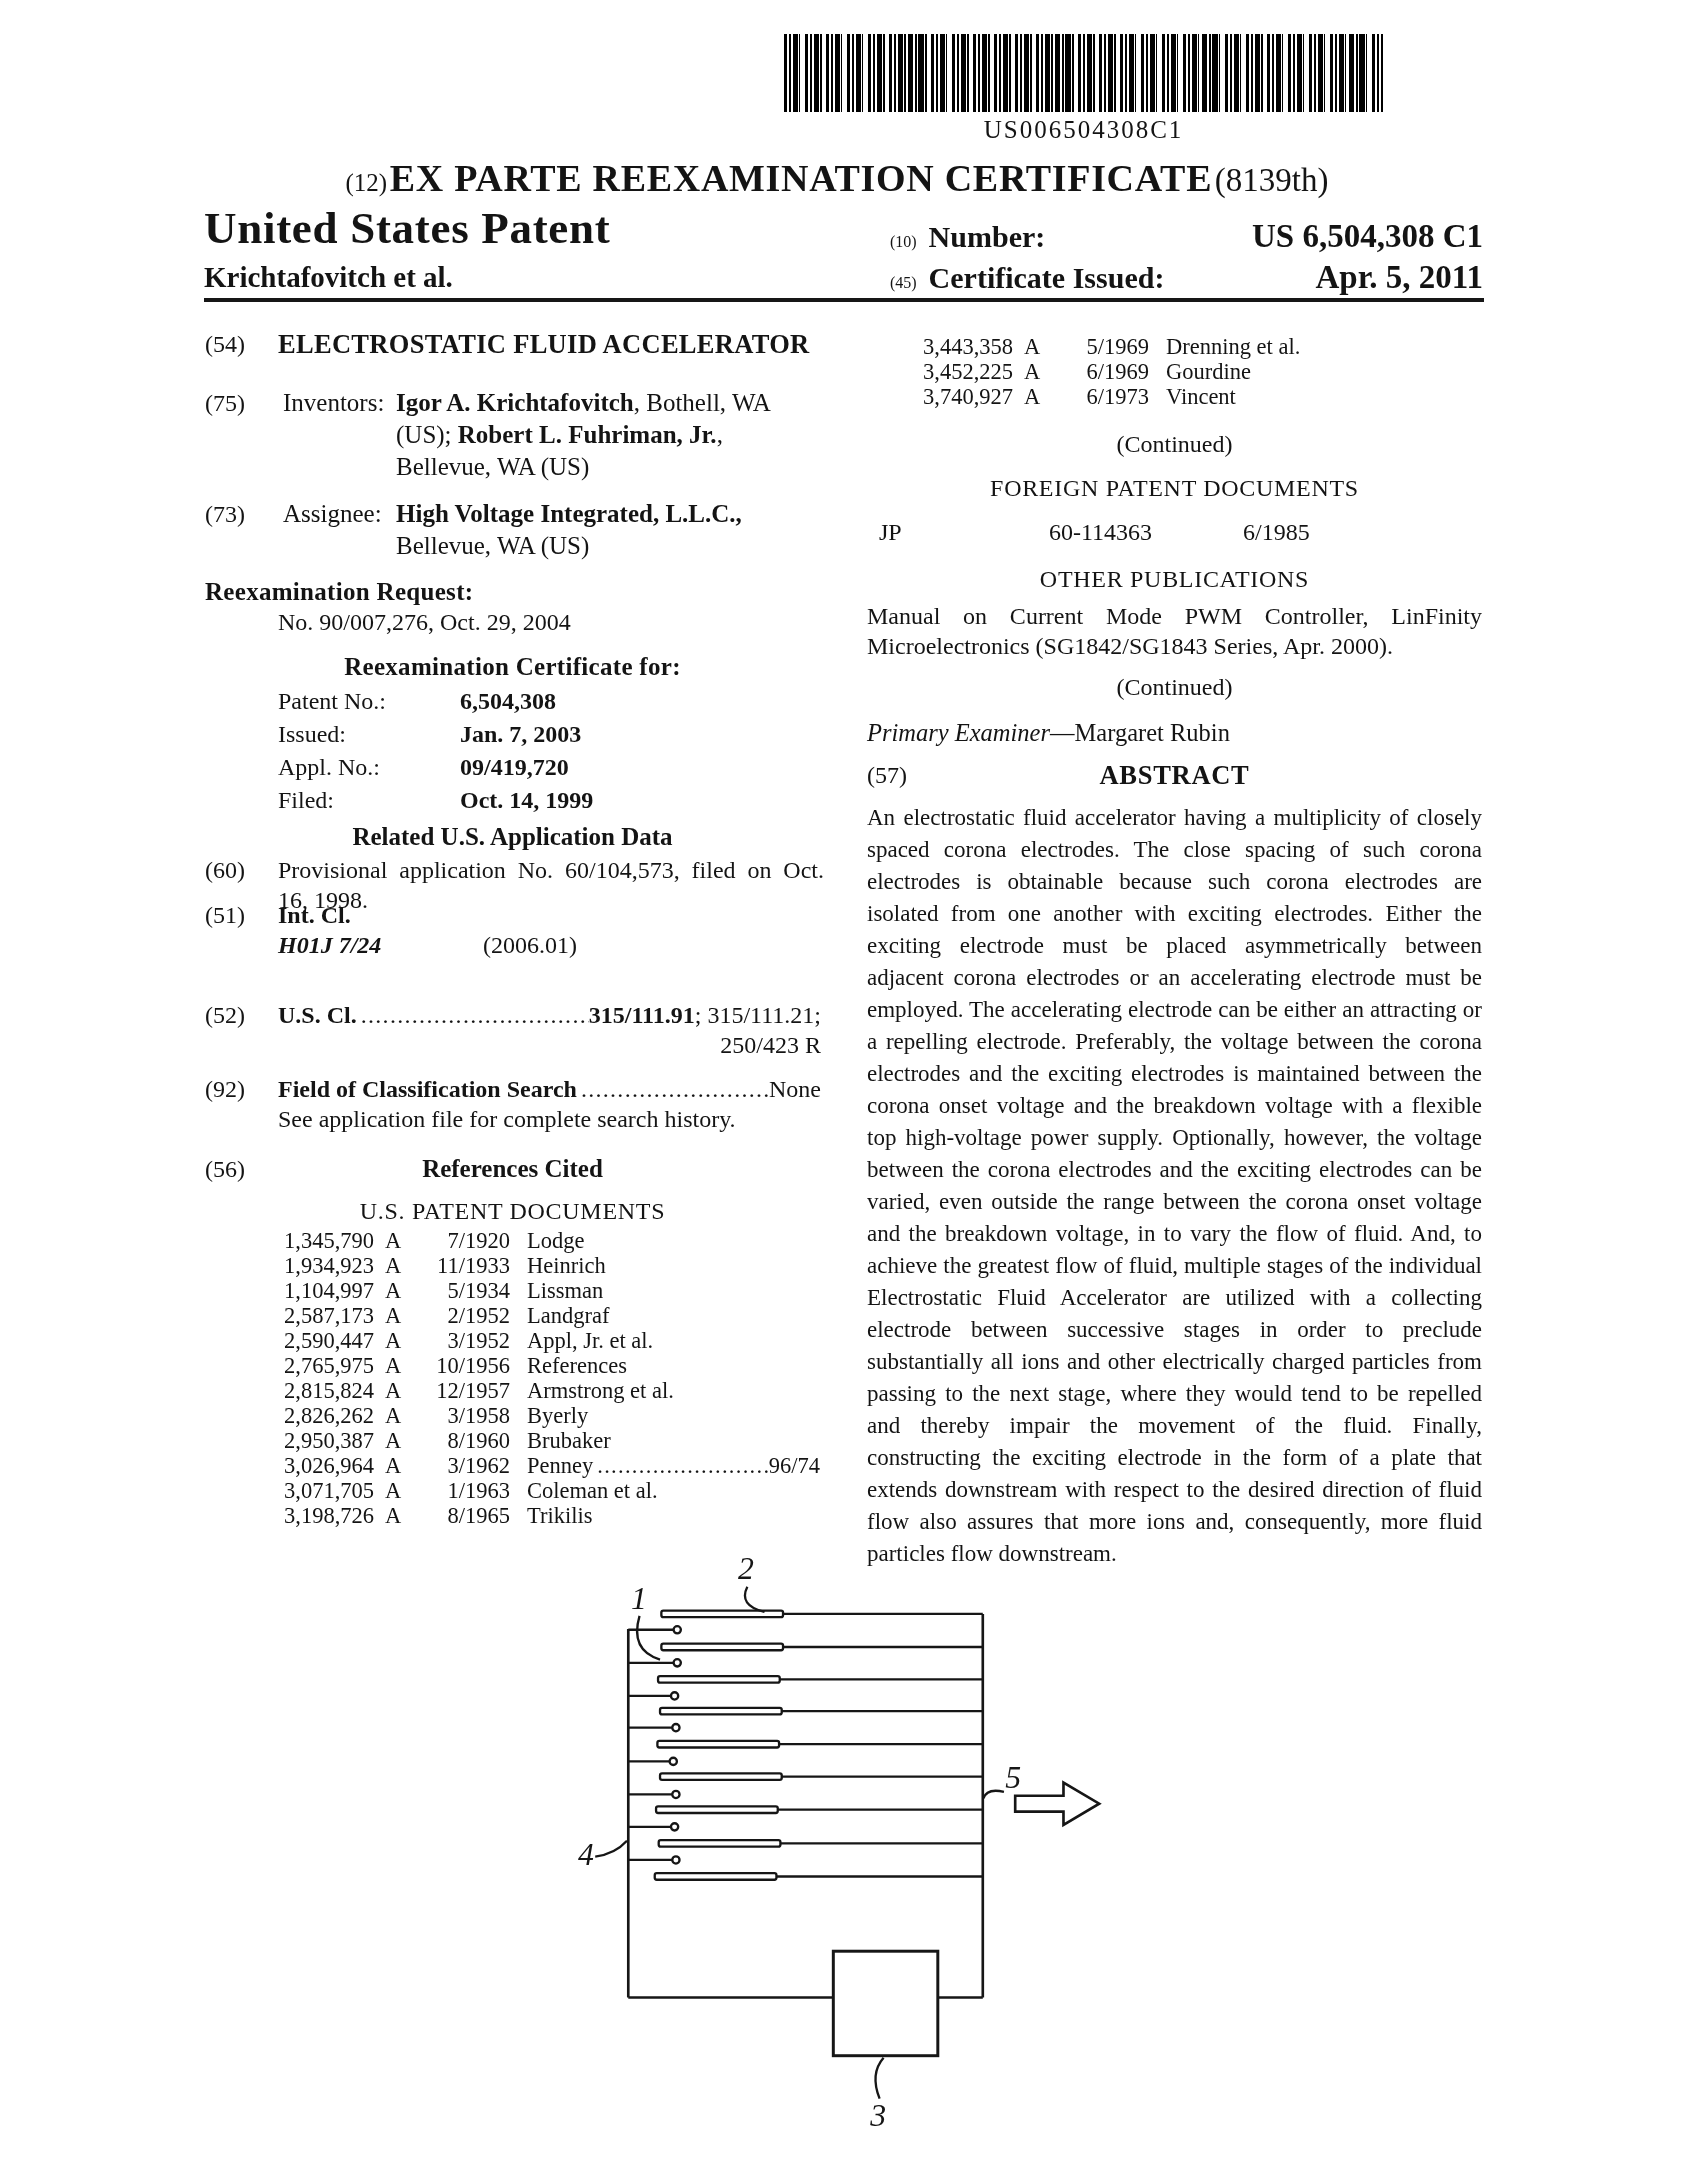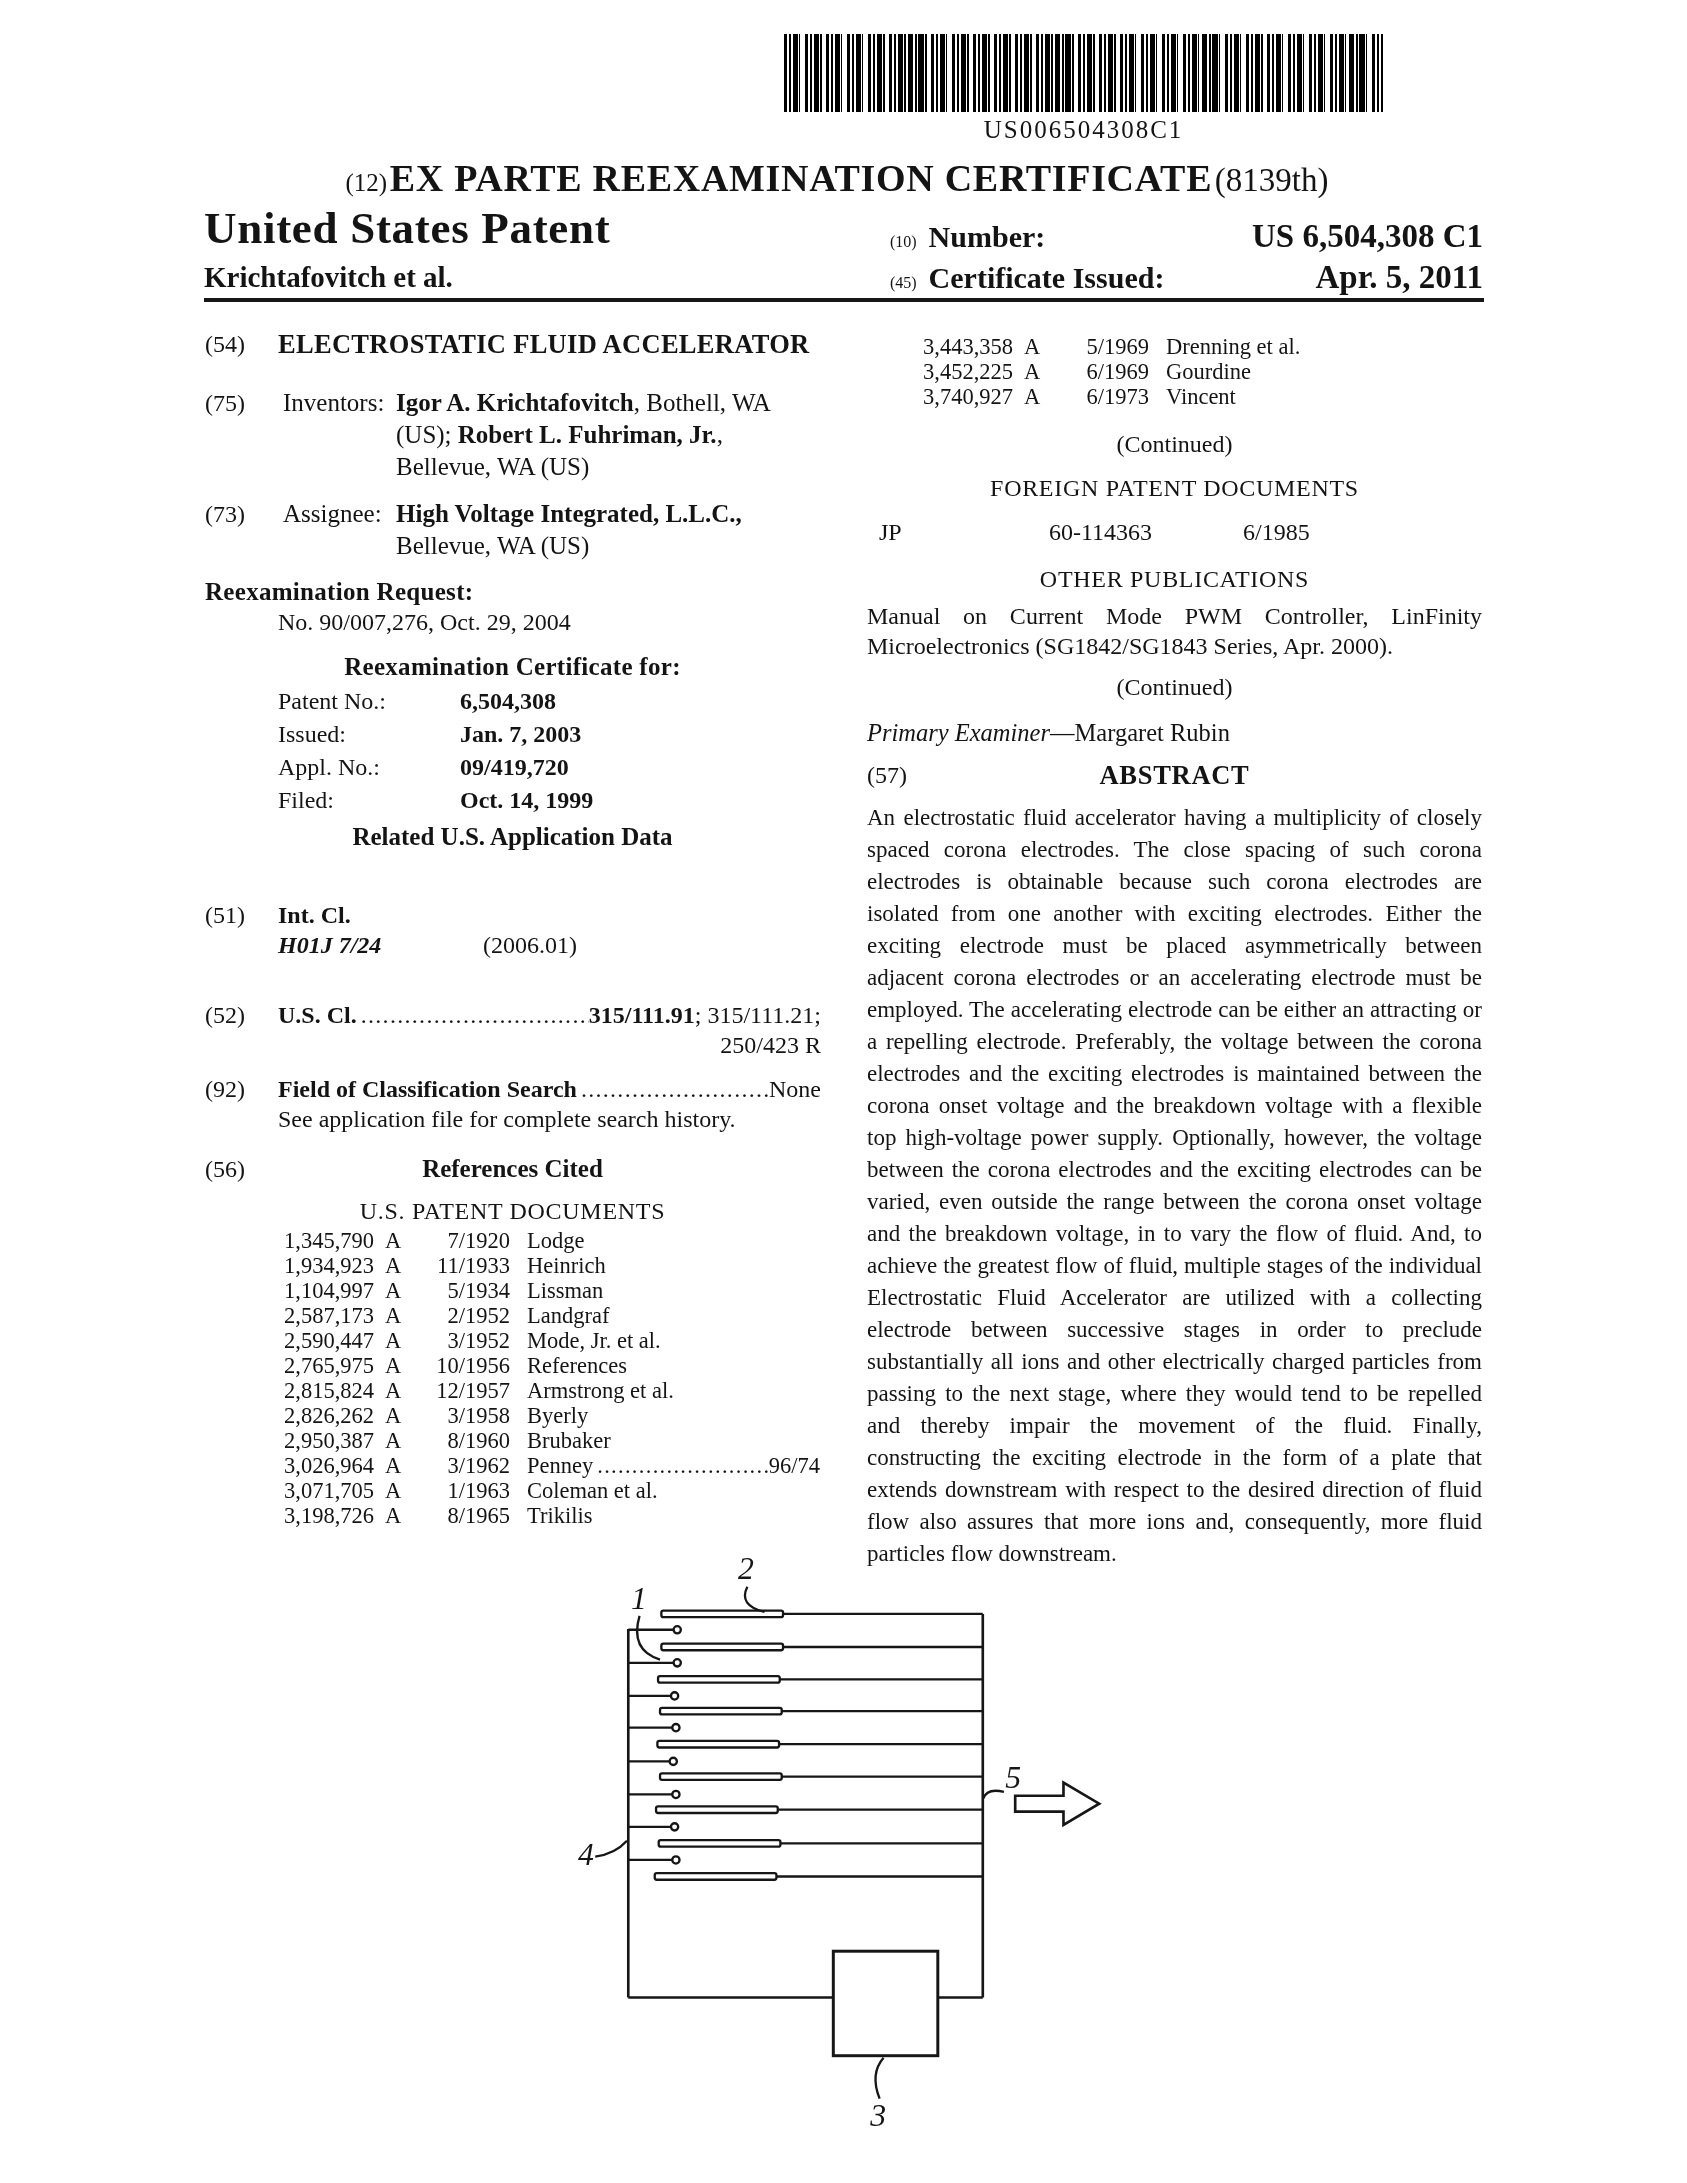--- a/index.html
+++ b/index.html
@@ -133,20 +133,24 @@
     <div style="padding-left:73px;padding-top:2.6px;">
       <div class="certrow"><span class="cl">Patent No.:</span><span class="cv">6,504,308</span></div>
       <div class="certrow"><span class="cl">Issued:</span><span class="cv">Jan. 7, 2003</span></div>
       <div class="certrow"><span class="cl">Appl. No.:</span><span class="cv">09/419,720</span></div>
       <div class="certrow"><span class="cl">Filed:</span><span class="cv">Oct. 14, 1999</span></div>
     </div>
   </div>
 
   <div class="fld center-head" style="top:822px;">Related U.S. Application Data</div>
 
+  <div class="fld" style="top:855px;">
+    <span class="tag">(60)</span>
+    <div class="just" style="margin-left:73px;width:546px;">Provisional application No. 60/104,573, filed on Oct. 16, 1998.</div>
+  </div>
 
   <div class="fld" style="top:900px;">
     <span class="tag">(51)</span>
     <div style="margin-left:73px;"><span class="b">Int. Cl.</span></div>
     <div style="margin-left:73px;position:relative;">
       <span class="b i">H01J 7/24</span>
       <span style="position:absolute;left:205px;">(2006.01)</span>
     </div>
   </div>
 
@@ -213,21 +217,21 @@
         <span class="date">2/1952</span>
         <span class="name">Landgraf</span>
         <span class="dotfill"></span>
         <span class="cls"></span>
       </div>
     <div class="refrow">
         <span class="sp"></span>
         <span class="num">2,590,447</span>
         <span class="kind">A</span>
         <span class="date">3/1952</span>
-        <span class="name">Mode, Jr. et al.</span>
+        <span class="name">Appl, Jr. et al.</span>
         <span class="dotfill"></span>
         <span class="cls"></span>
       </div>
     <div class="refrow">
         <span class="sp"></span>
         <span class="num">2,765,975</span>
         <span class="kind">A</span>
         <span class="date">10/1956</span>
         <span class="name">References</span>
         <span class="dotfill"></span>

